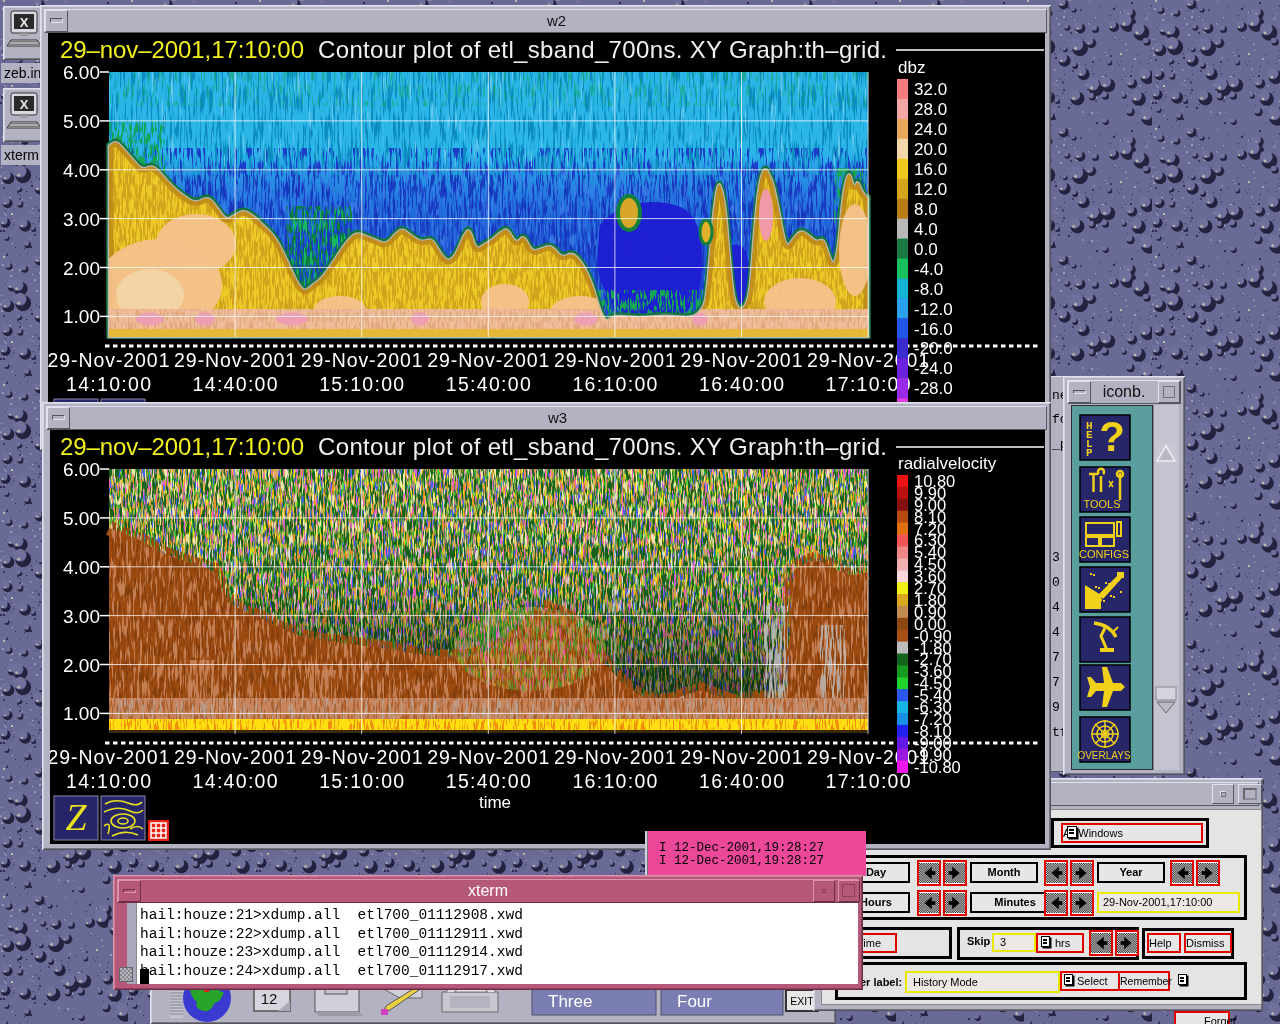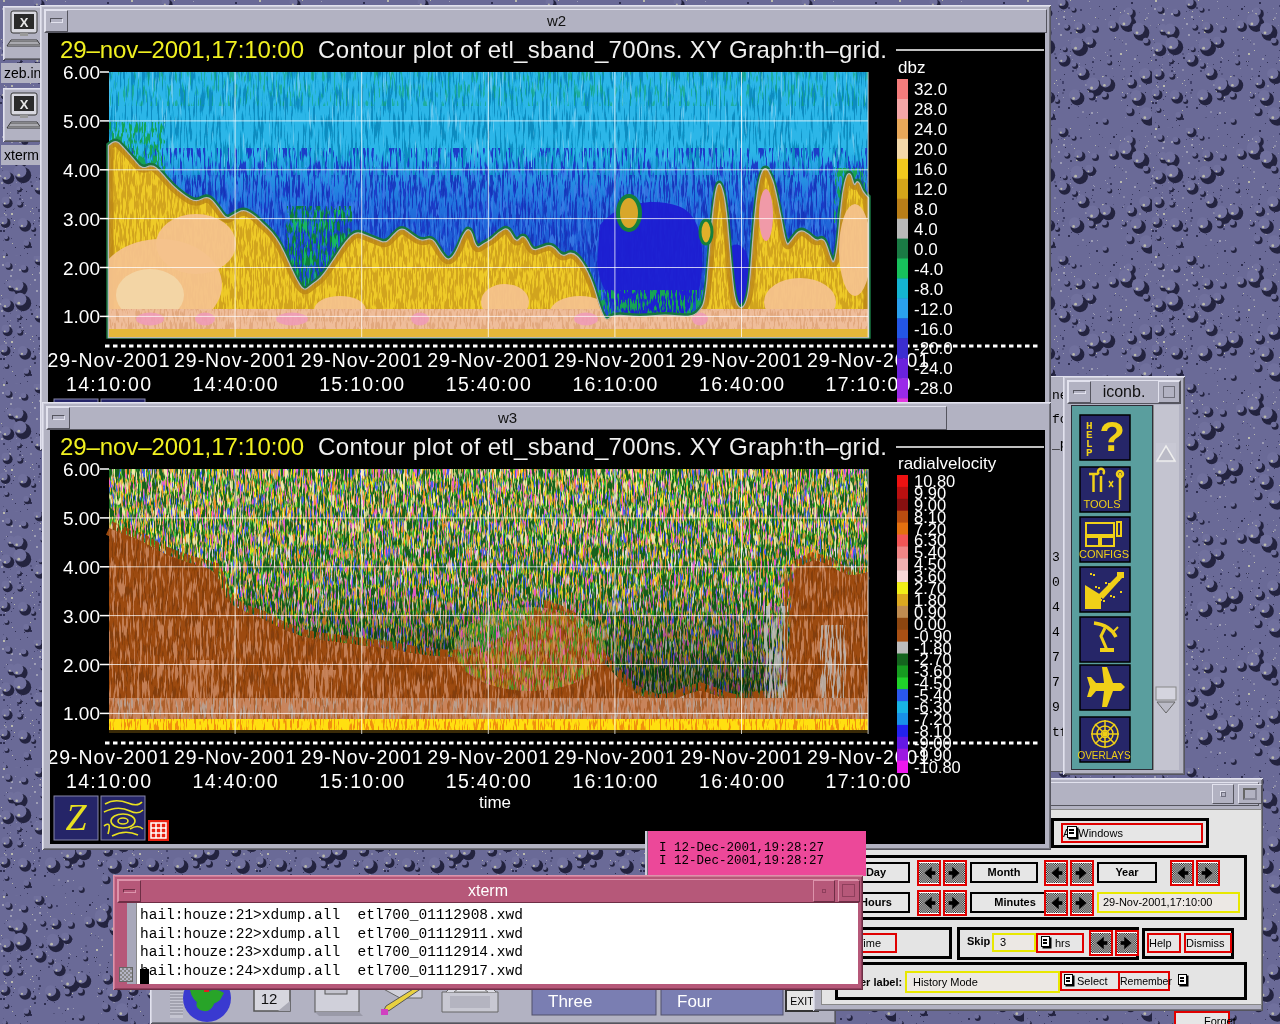--- a/index.html
+++ b/index.html
@@ -546,21 +546,21 @@
     </svg>
   </div>
 <div class="abs" style="z-index:3;left:1070px;top:860px;width:24px;height:26px;border:2px solid #e00000;background:#fff;">
 <svg width="20" height="22" viewBox="0 0 22 22">
 <rect width="22" height="22" fill="#fff"></rect>
 <path d="M0 0H22V22H0Z" fill="url(#stip)"></path>
 <polygon points="8,4 16,11 8,18" fill="#000"></polygon>
       <rect x="4" y="9" width="5" height="4" fill="#000"></rect>
     </svg>
   </div>
-<div class="pbtn" style="z-index:3;left:1097px;top:862px;width:60px;height:21px;line-height:17px;">Year</div>
+<div class="pbtn" style="z-index:3;left:1097px;top:862px;width:68px;height:21px;line-height:17px;">Year</div>
 <div class="abs" style="z-index:3;left:1170px;top:860px;width:24px;height:26px;border:2px solid #e00000;background:#fff;">
 <svg width="20" height="22" viewBox="0 0 22 22">
 <rect width="22" height="22" fill="#fff"></rect>
 <path d="M0 0H22V22H0Z" fill="url(#stip)"></path>
 <polygon points="14,4 6,11 14,18" fill="#000"></polygon>
       <rect x="13" y="9" width="5" height="4" fill="#000"></rect>
     </svg>
   </div>
 <div class="abs" style="z-index:3;left:1196px;top:860px;width:24px;height:26px;border:2px solid #e00000;background:#fff;">
 <svg width="20" height="22" viewBox="0 0 22 22">
@@ -822,21 +822,21 @@
         <path d="M130,432 Q138,427 143,432"></path>
       </g>
       <rect x="148" y="423" width="21" height="21" fill="#e82010"></rect>
       <g stroke="#fff" stroke-width="1.5">
         <path d="M151,426 h15 v15 h-15 Z" fill="none"></path>
         <path d="M156,426 v15 M161,426 v15 M151,431 h15 M151,436 h15"></path>
       </g>
     </svg>
 </div>
 <div class="win" style="left:42px;top:402px;width:1009px;height:448px;z-index:5;">
-<div class="tbar" style="left:4px;top:4px;width:901px;height:24px;line-height:22px;padding-left:22px;">w3</div>
+<div class="tbar" style="left:4px;top:4px;width:1001px;height:24px;line-height:22px;padding-left:22px;">w3</div>
 <div class="mbtn" style="left:5px;top:5px;width:23px;height:22px;"></div>
 <div class="dash" style="left:10px;top:13px;width:13px;height:5px;"></div>
 <div class="client" style="left:8px;top:28px;width:995px;height:414px;"></div>
 <svg class="abs" style="left:8px;top:28px" width="995" height="414" viewBox="50 430 995 414">
       <defs>
         <filter id="w3f0" x="-5%" y="-5%" width="110%" height="110%">
           <feTurbulence type="fractalNoise" baseFrequency="0.55 0.075" numOctaves="2" seed="61" result="n"></feTurbulence>
           <feColorMatrix in="n" type="matrix" values="0 0 0 0 0  0 0 0 0 0  0 0 0 0 0  9.0 0 0 0 -3.6" result="a"></feColorMatrix>
           <feComposite in="SourceGraphic" in2="a" operator="in"></feComposite>
         </filter>

